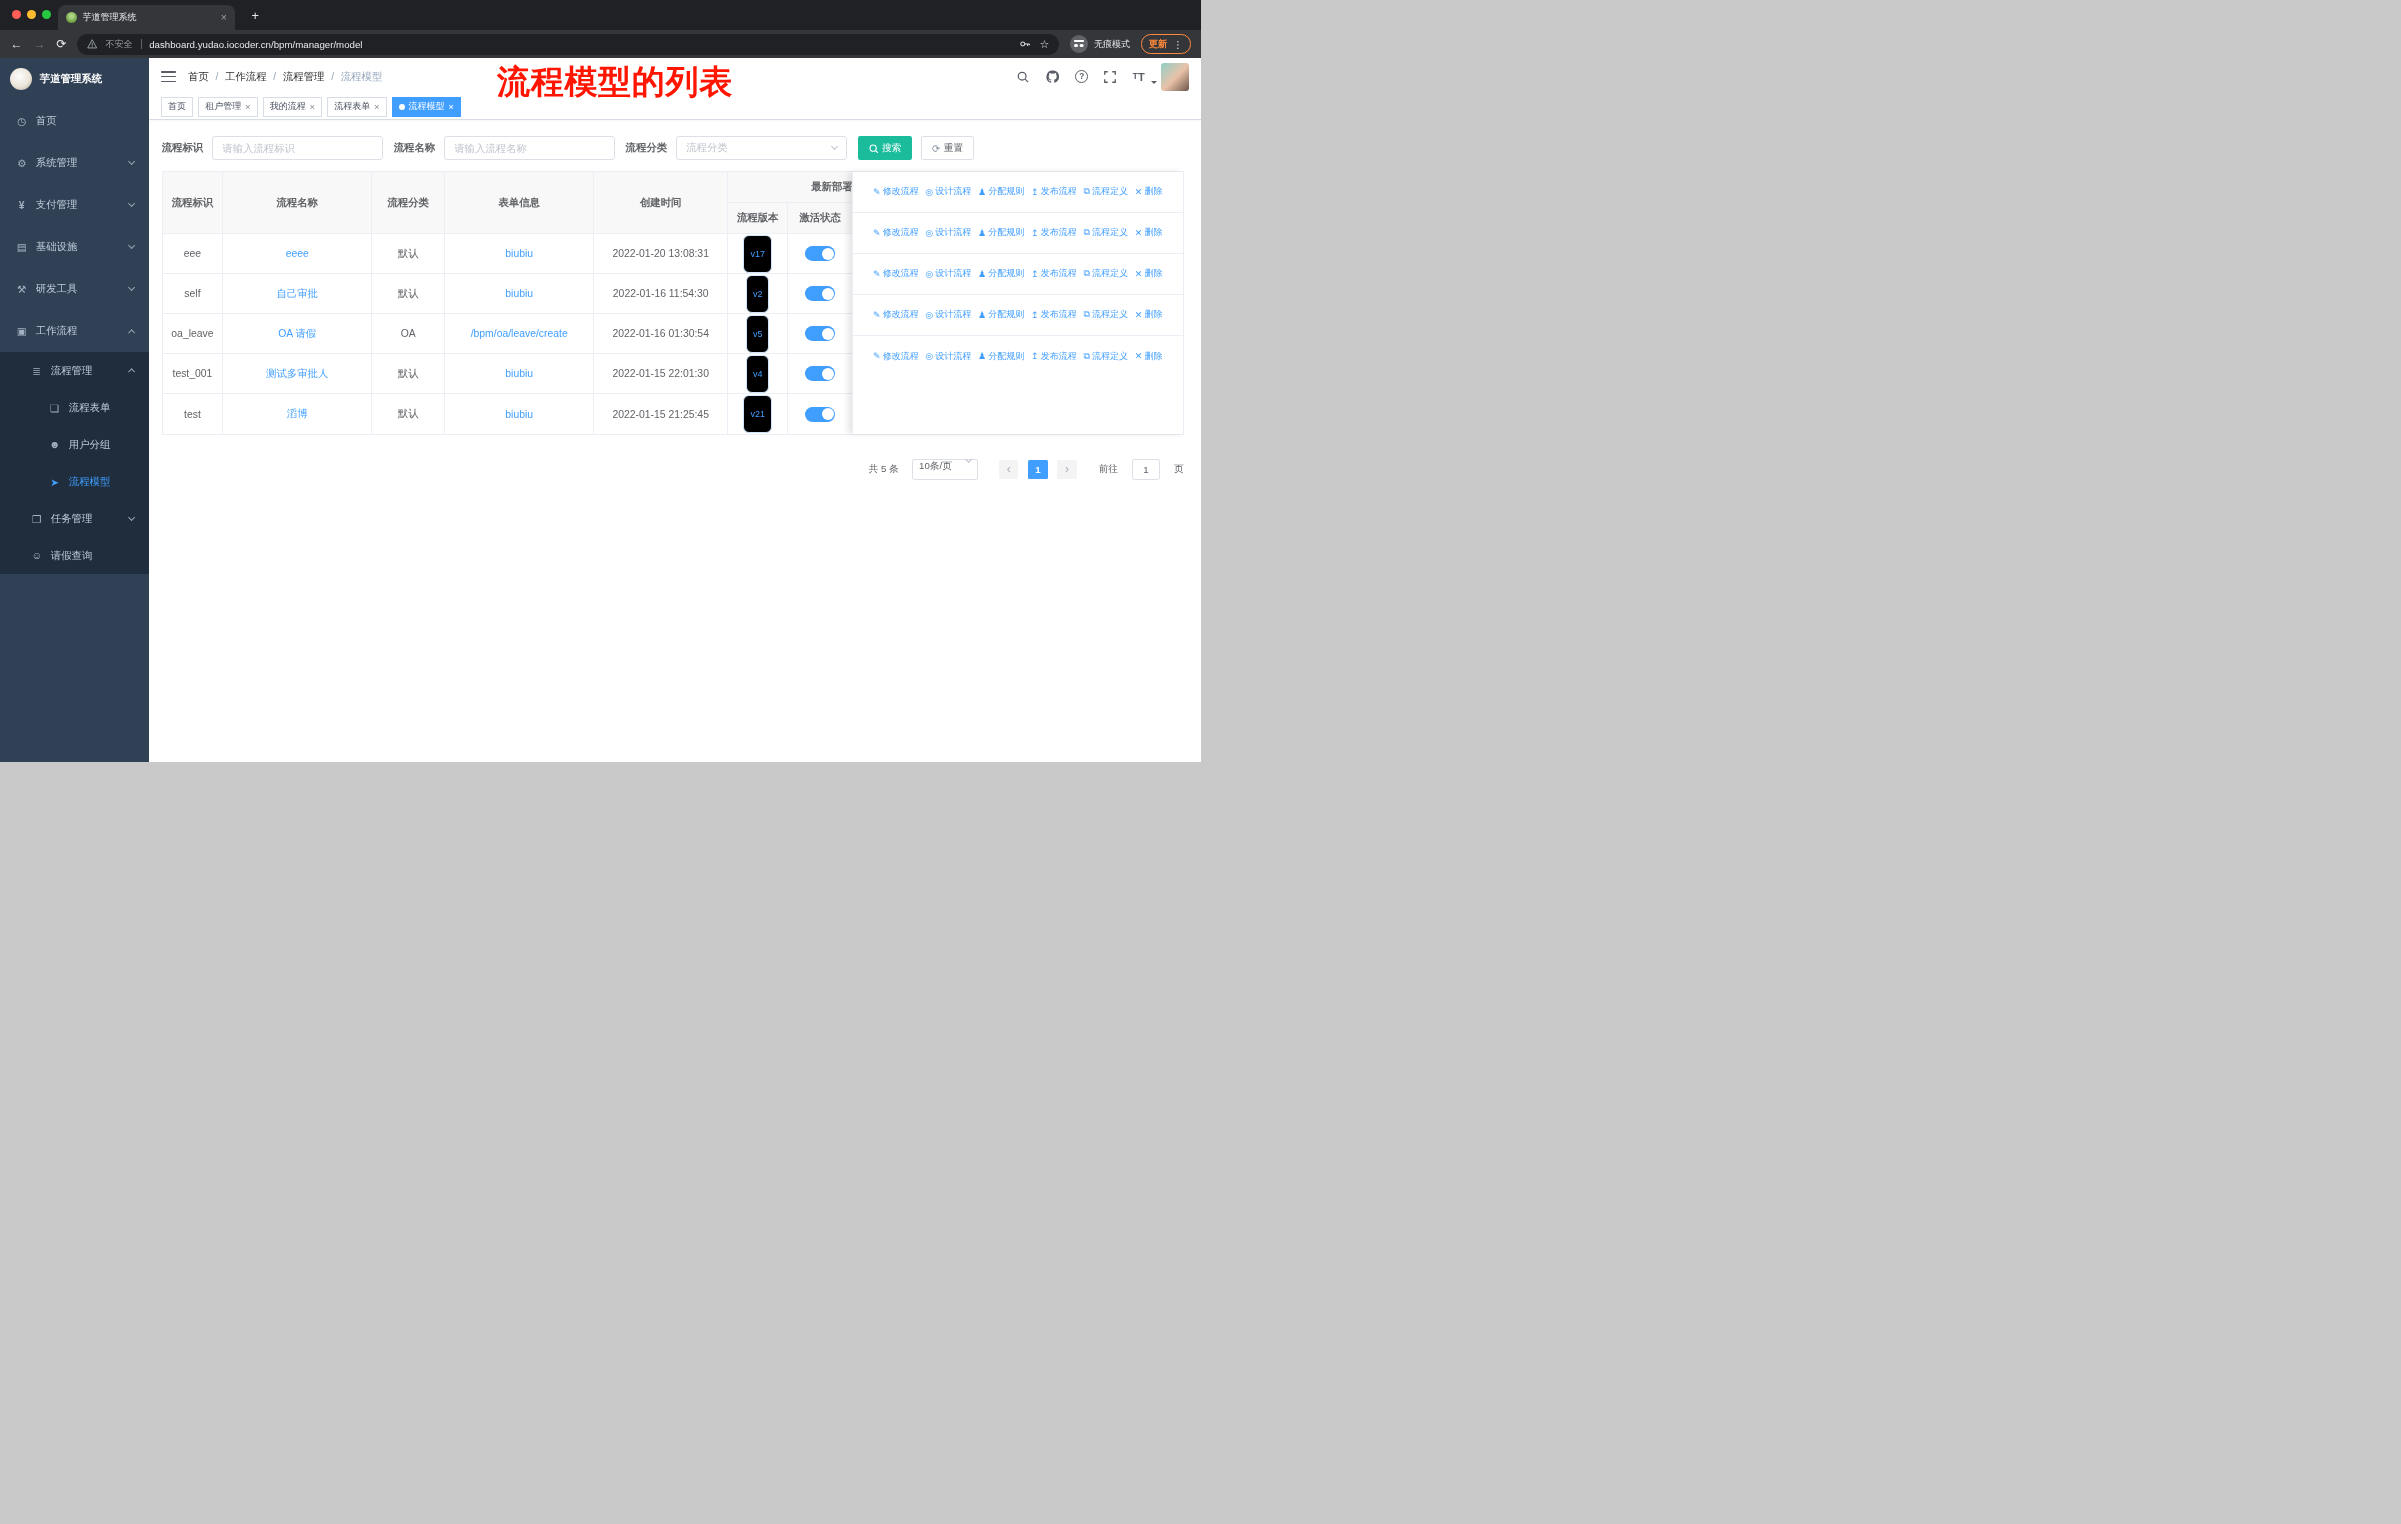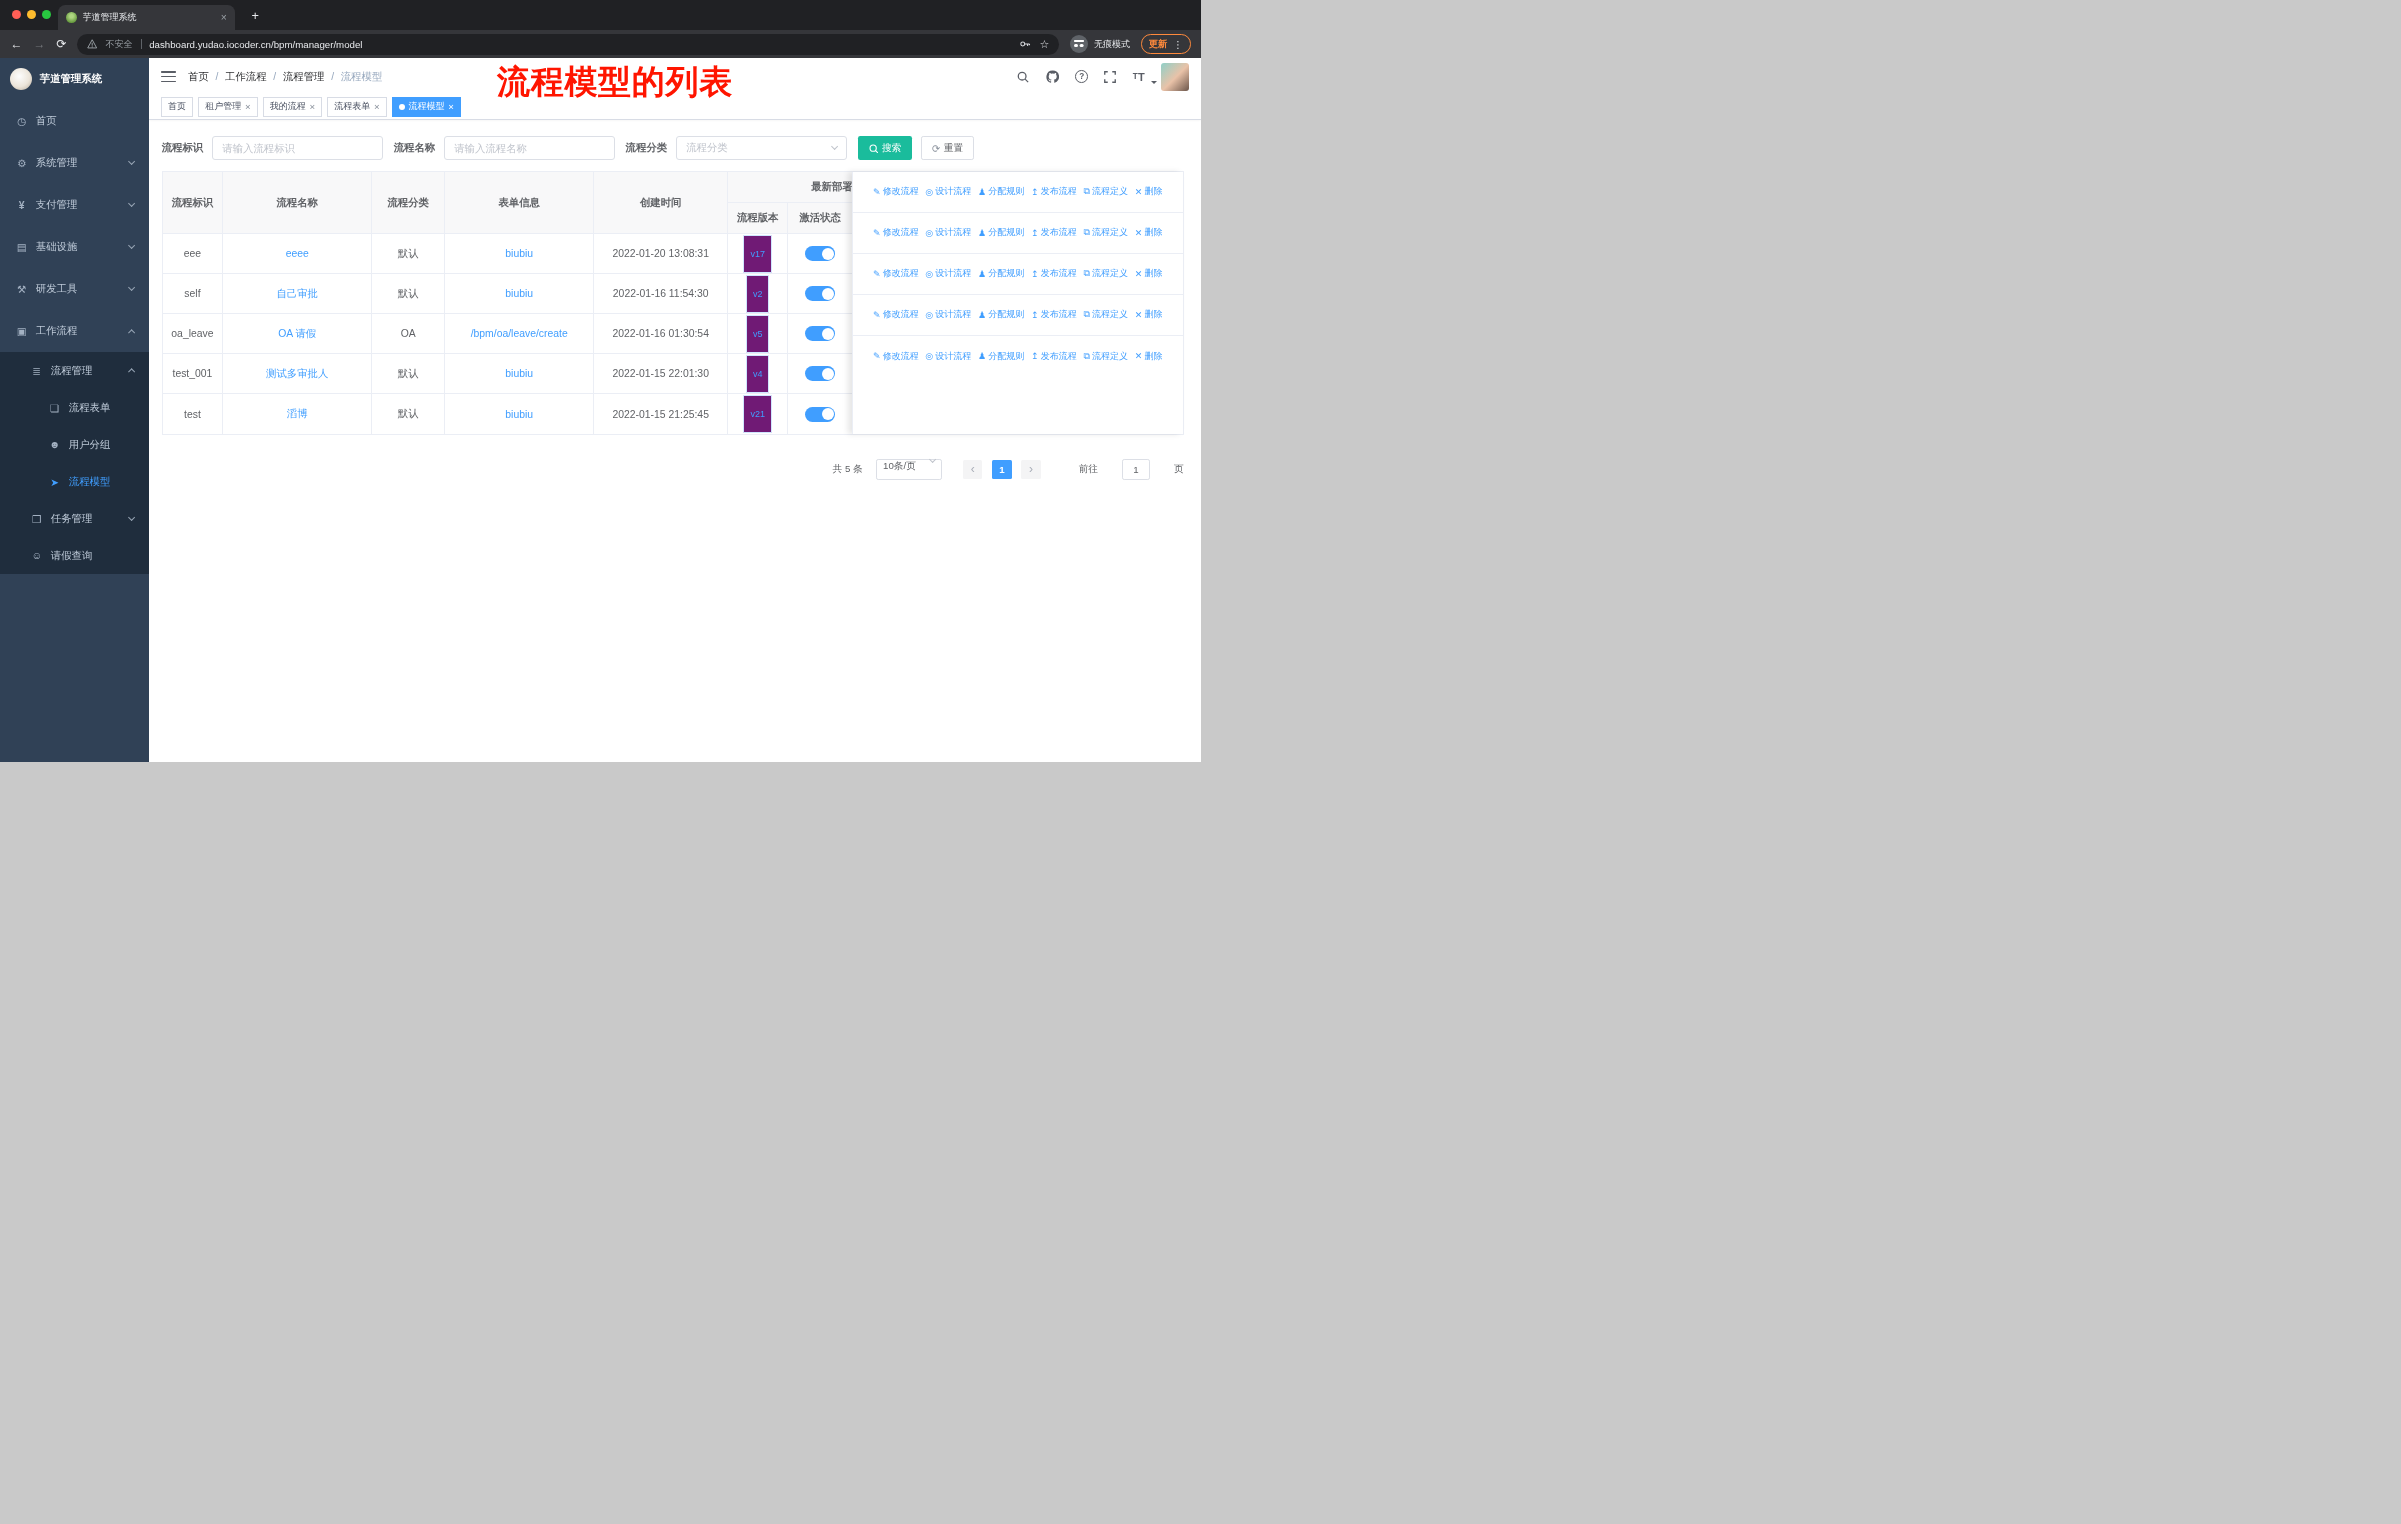--- a/index.html
+++ b/index.html
@@ -122,21 +122,21 @@
 
 .table-wrap{position:relative;margin-top:10.4px;width:1022px;border:0.7px solid #ebeef5}
 table.tbl{border-collapse:collapse;table-layout:fixed;width:689px}
 .tbl th,.tbl td{border-right:0.7px solid #ebeef5;border-bottom:0.7px solid #ebeef5;text-align:center;color:#606266;font-size:10.4px;white-space:nowrap}
 .tbl thead th{background:#f8f8f9;font-weight:bold;height:31px;overflow:hidden}
 .tbl td{height:40px;overflow:hidden}
 .tbl tbody tr:last-child td{border-bottom:none}
 .group-th{position:relative;overflow:visible !important}
 .group-span{position:absolute;left:83px;top:50%;transform:translateY(-50%);white-space:nowrap;font-weight:bold;color:#606266;z-index:1}
 .link{color:#409eff;text-decoration:none;cursor:pointer}
-.badge{display:inline-block;padding:13px 6px;background:#701a75;border:0.7px solid #d0e6ff;border-radius:1px;color:#409eff;font-size:9px}
+.badge{display:inline-block;padding:13px 6px;background:#000000;border:0.7px solid #d0e6ff;border-radius:6px;color:#409eff;font-size:9px}
 .switch{display:inline-block;width:30px;height:15px;border-radius:7.4px;background:#409eff;position:relative;cursor:pointer;vertical-align:middle}
 .switch::after{content:"";position:absolute;right:1.5px;top:1.5px;width:12px;height:12px;border-radius:50%;background:#fff}
 .op-col{position:absolute;left:689px;top:0;bottom:0;width:331px;background:#fff;border-left:0.7px solid #ebeef5;box-shadow:-4.5px 0 6px rgba(0,0,0,.10);z-index:2}
 .op-head{height:63px;background:#f8f8f9;border-bottom:0.7px solid #ebeef5;display:flex;align-items:center;justify-content:center;font-weight:bold;color:#606266;font-size:10.4px}
 .op-row{height:41px;border-bottom:0.7px solid #ebeef5;display:flex;align-items:center;justify-content:center;gap:6.7px;white-space:nowrap}
 .op-row:last-child{border-bottom:none}
 .act{color:#409eff;font-size:9px;text-decoration:none;display:inline-flex;align-items:center;gap:2.2px;cursor:pointer}
 .gi{font-style:normal;font-size:9px}
 .a-edit::before{content:"✎"}
 .a-design::before{content:"◎"}
@@ -146,21 +146,21 @@
 .a-del::before{content:"✕"}
 
 
 .pagination{width:1022px;margin-top:24px;display:flex;align-items:center;justify-content:flex-end;font-size:9.7px;color:#606266}
 .pg-total{margin-right:13.4px}
 .pg-size{width:66px;height:21px;border:0.7px solid #dcdfe6;border-radius:2.2px;display:flex;align-items:flex-start;justify-content:space-between;padding:0 6px;margin-right:21px;cursor:pointer;background:#fff}
 .pg-btn{width:19.4px;height:19.4px;border-radius:1.5px;background:#f4f4f5;color:#a9aeb8;display:flex;align-items:center;justify-content:center;font-size:12px;cursor:pointer}
 .g-prev::before{content:"‹"}
 .g-next::before{content:"›"}
 .pg-cur{width:19.4px;height:19.4px;border-radius:1.5px;background:#409eff;color:#fff;display:flex;align-items:center;justify-content:center;margin:0 9.7px;font-weight:bold;cursor:pointer}
-.pg-goto{display:flex;align-items:center;gap:24px;margin-left:38px}
+.pg-goto{display:flex;align-items:center;gap:14px;margin-left:22px}
 .pg-input{width:28px;height:21px;border:0.7px solid #dcdfe6;border-radius:2.2px;text-align:center;font-size:9.7px;color:#606266;font-family:inherit;outline:none}
 </style>
 </head>
 <body>
 
 <div class="screen">
 
   <div class="tabstrip">
     <div class="lights">
       <span class="light r"></span>

